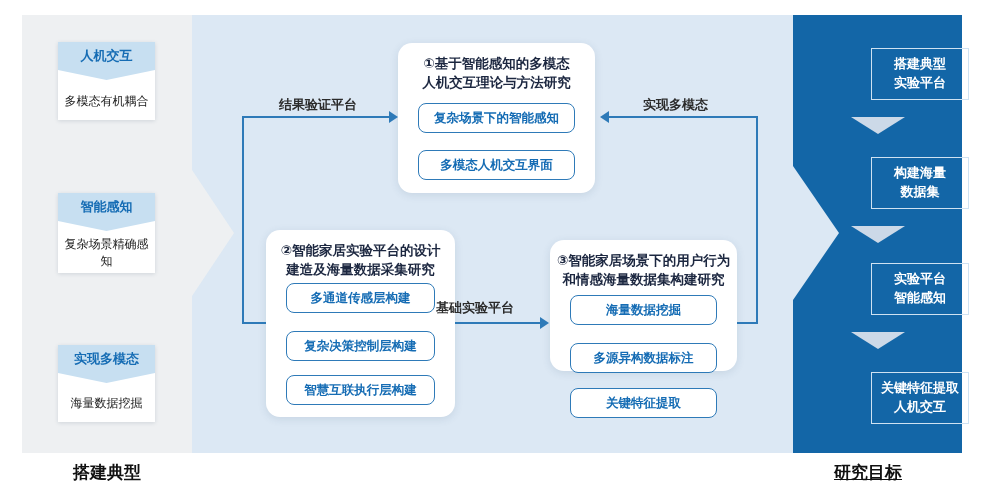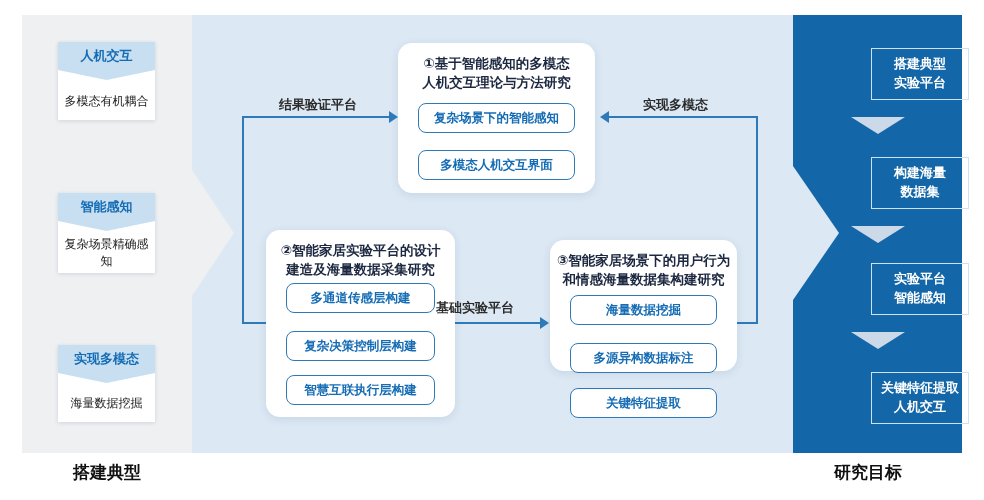--- a/index.html
+++ b/index.html
@@ -54,21 +54,21 @@
     color:#ffffff;font-size:13px;font-weight:bold;text-align:center;white-space:pre-line;line-height:1.45;
     display:flex;align-items:center;justify-content:center;margin-left:41px;}
   .g1{top:48px;} .g2{top:157px;} .g3{top:263px;} .g4{top:372px;}
   .goal-tri{position:absolute;left:851px;width:54px;height:17px;background:#ccd9e8;
     clip-path:polygon(0 0,100% 0,50% 100%);}
   .t1{top:117px;} .t2{top:226px;} .t3{top:332px;}
 
   
   .footer-label{position:absolute;top:461px;width:110px;text-align:center;
     font-size:17px;font-weight:bold;color:#111;}
-  .f1{left:52px;} .f2{left:437px;} .f3{left:813px;}
+  .f1{left:52px;} .f2{left:437px;} .f3{left:813px;text-decoration:underline;}
 </style>
 </head>
 <body>
 
 <div class="canvas">
 
   <div class="panel panel-left"></div>
   <div class="panel panel-mid"></div>
   <div class="panel panel-right"></div>
   <div class="big-arrow gray"></div>

